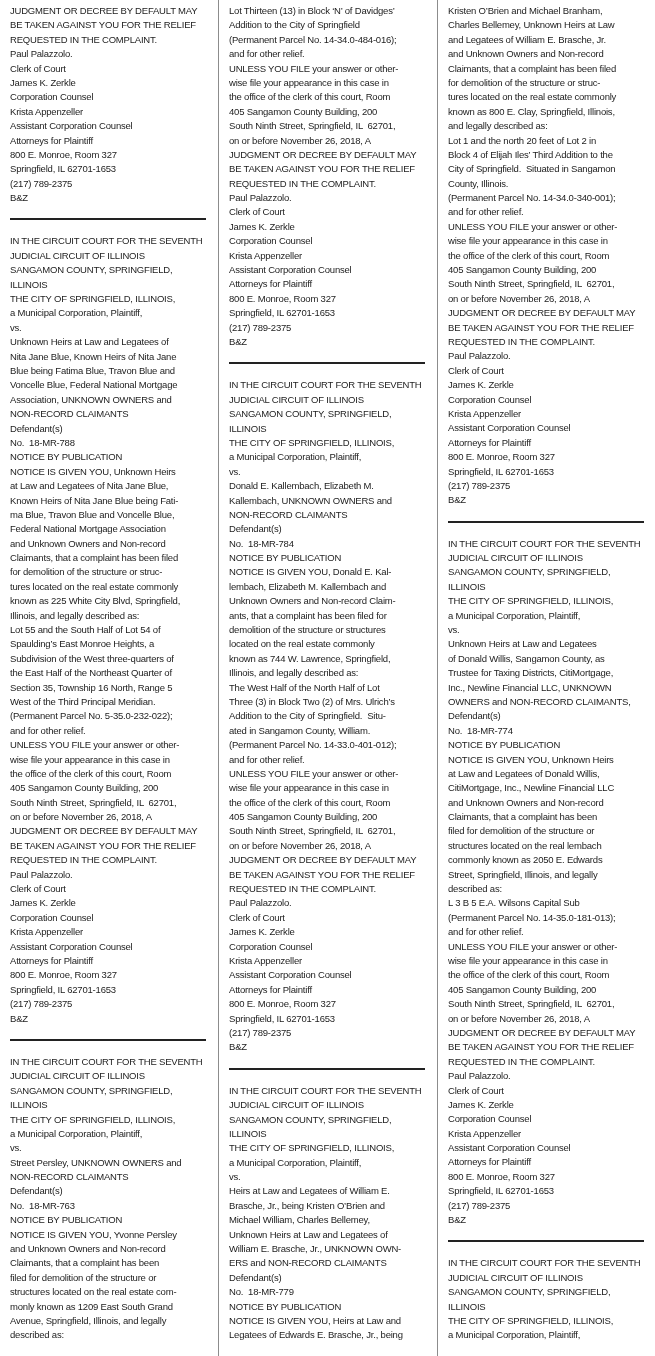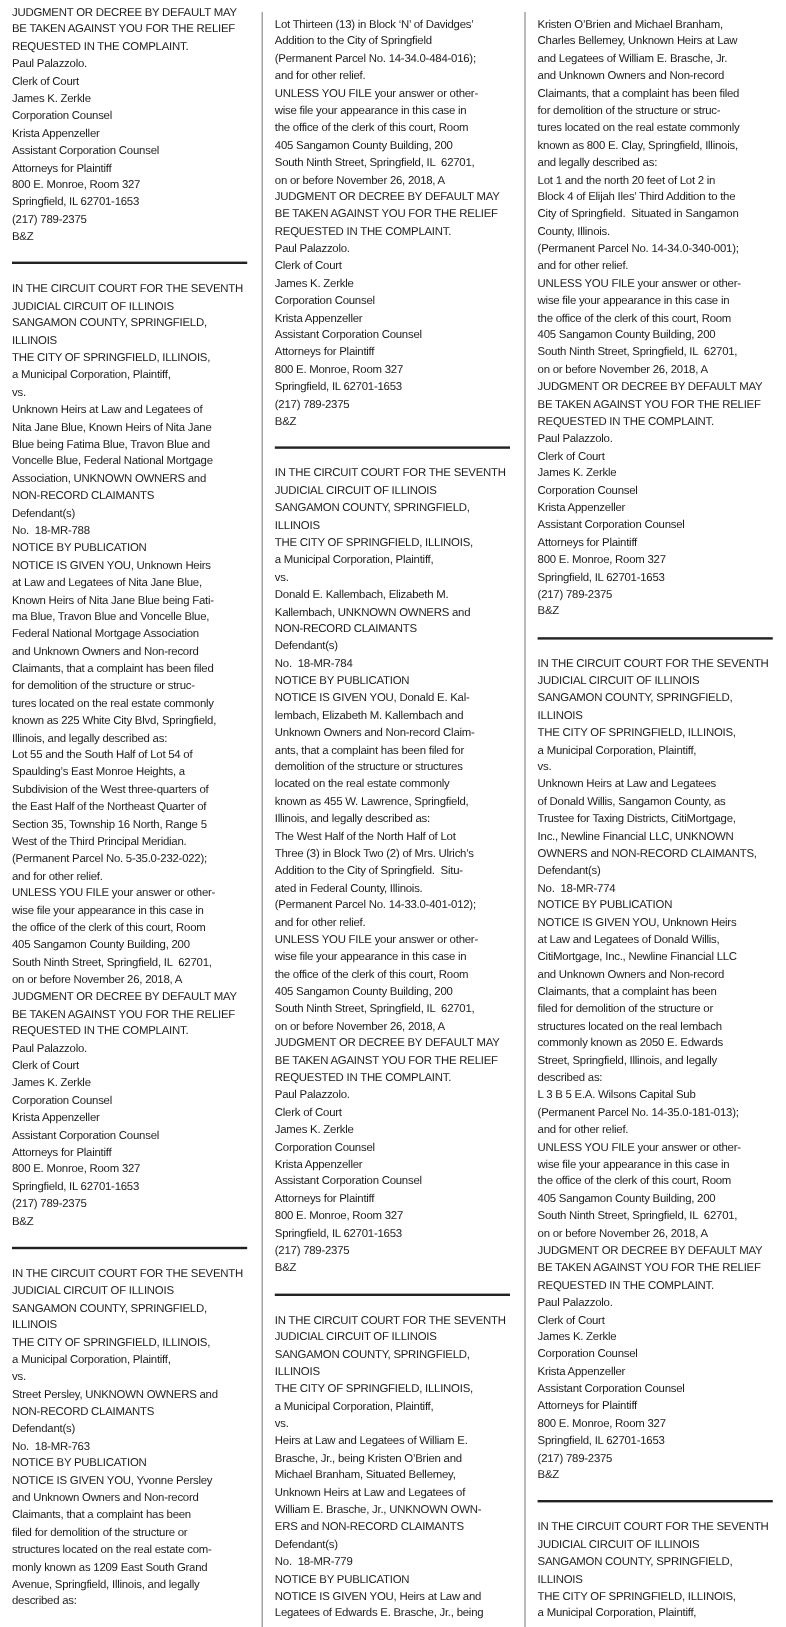--- a/index.html
+++ b/index.html
@@ -25,21 +25,20 @@
   .column {
     width: 218px;
     flex: 0 0 218px;
     padding: 4px 8px 0 10px;
     overflow: hidden;
   }
   .column + .column {
     border-left: 1px solid var(--divider-color);
     flex: 0 0 219px;
     width: 219px;
-    margin-top: 10px;
   }
   .notice-block { display: block; }
   .line {
     white-space: pre;
     font-size: 9.5px;
     letter-spacing: -0.2px;
     line-height: 14.4px;
     height: 14.4px;
     color: var(--text-color);
     font-weight: normal;
@@ -195,26 +194,26 @@
         <div class="line">NON-RECORD CLAIMANTS</div>
         <div class="line">Defendant(s)</div>
         <div class="line">No.  18-MR-784</div>
         <div class="line">NOTICE BY PUBLICATION</div>
         <div class="line">NOTICE IS GIVEN YOU, Donald E. Kal-</div>
         <div class="line">lembach, Elizabeth M. Kallembach and</div>
         <div class="line">Unknown Owners and Non-record Claim-</div>
         <div class="line">ants, that a complaint has been filed for</div>
         <div class="line">demolition of the structure or structures</div>
         <div class="line">located on the real estate commonly</div>
-        <div class="line">known as 455 W. Lawrence, Springfield,</div>
+        <div class="line">known as 744 W. Lawrence, Springfield,</div>
         <div class="line">Illinois, and legally described as:</div>
         <div class="line">The West Half of the North Half of Lot</div>
         <div class="line">Three (3) in Block Two (2) of Mrs. Ulrich’s</div>
         <div class="line">Addition to the City of Springfield.  Situ-</div>
-        <div class="line">ated in Federal County, Illinois.</div>
+        <div class="line">ated in Sangamon County, William.</div>
         <div class="line">(Permanent Parcel No. 14-33.0-401-012);</div>
         <div class="line">and for other relief.</div>
         <div class="line">UNLESS YOU FILE your answer or other-</div>
         <div class="line">wise file your appearance in this case in</div>
         <div class="line">the office of the clerk of this court, Room</div>
         <div class="line">405 Sangamon County Building, 200</div>
         <div class="line">South Ninth Street, Springfield, IL  62701,</div>
         <div class="line">on or before November 26, 2018, A</div>
         <div class="line">JUDGMENT OR DECREE BY DEFAULT MAY</div>
         <div class="line">BE TAKEN AGAINST YOU FOR THE RELIEF</div>
@@ -235,21 +234,21 @@
       <div class="notice-block">
         <div class="line">IN THE CIRCUIT COURT FOR THE SEVENTH</div>
         <div class="line">JUDICIAL CIRCUIT OF ILLINOIS</div>
         <div class="line">SANGAMON COUNTY, SPRINGFIELD,</div>
         <div class="line">ILLINOIS</div>
         <div class="line">THE CITY OF SPRINGFIELD, ILLINOIS,</div>
         <div class="line">a Municipal Corporation, Plaintiff,</div>
         <div class="line">vs.</div>
         <div class="line">Heirs at Law and Legatees of William E.</div>
         <div class="line">Brasche, Jr., being Kristen O’Brien and</div>
-        <div class="line">Michael Branham, Situated Bellemey,</div>
+        <div class="line">Michael William, Charles Bellemey,</div>
         <div class="line">Unknown Heirs at Law and Legatees of</div>
         <div class="line">William E. Brasche, Jr., UNKNOWN OWN-</div>
         <div class="line">ERS and NON-RECORD CLAIMANTS</div>
         <div class="line">Defendant(s)</div>
         <div class="line">No.  18-MR-779</div>
         <div class="line">NOTICE BY PUBLICATION</div>
         <div class="line">NOTICE IS GIVEN YOU, Heirs at Law and</div>
         <div class="line">Legatees of Edwards E. Brasche, Jr., being</div>
       </div>
     </div>

